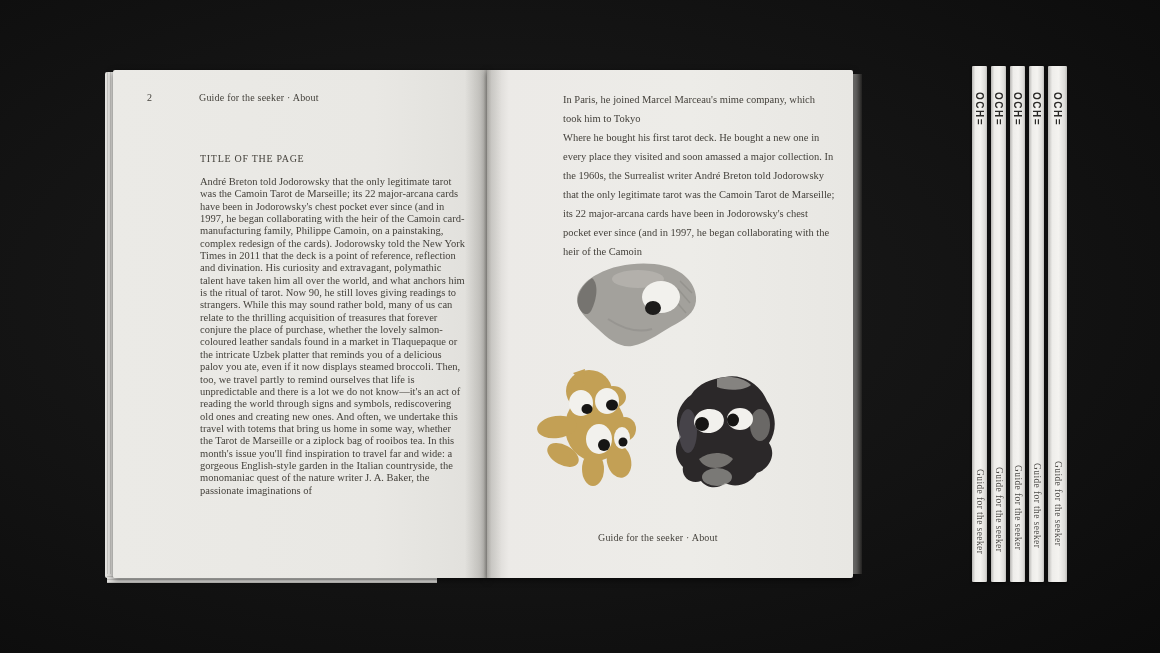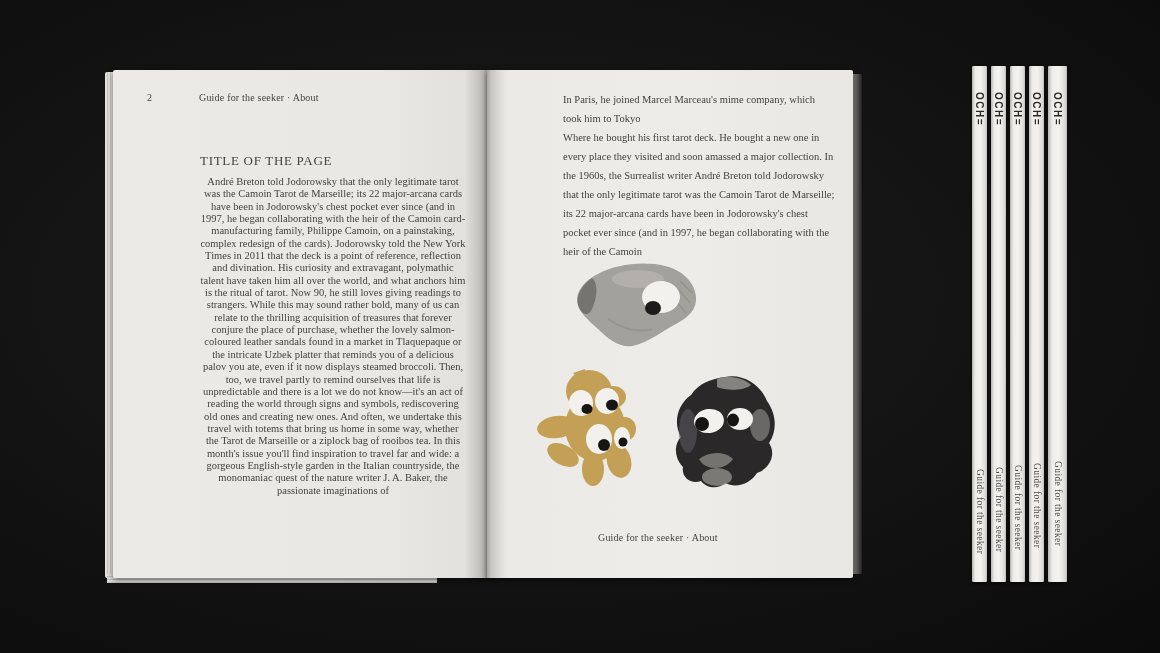--- a/index.html
+++ b/index.html
@@ -44,24 +44,24 @@
   .gutter {
     position:absolute; left:360px; top:6px; width:44px; height:508px; pointer-events:none;
     background: linear-gradient(to right, rgba(0,0,0,0) 0%, rgba(40,36,30,0.16) 42%,
                 rgba(40,36,30,0.28) 50%, rgba(40,36,30,0.12) 60%, rgba(0,0,0,0) 100%);
   }
 
   
   .lp-head { position:absolute; top:22px; left:0; width:100%; font-size:10px; letter-spacing:0.2px; }
   .lp-pagenum { position:absolute; left:34px; }
   .lp-runhead { position:absolute; left:86px; }
-  .lp-title { position:absolute; top:83px; left:87px; font-size:13px; letter-spacing:0.7px; }
+  .lp-title { position:absolute; top:83px; left:87px; font-size:10px; letter-spacing:0.7px; }
   .lp-body {
     position:absolute; top:106px; left:87px; width:266px;
-    font-size:10.5px; line-height:12.35px; text-align:center;
+    font-size:10.5px; line-height:12.35px; text-align:left;
   }
 
   
   .rp-col { position:absolute; top:20px; left:76px; width:272px; font-size:10.5px; line-height:19px; }
   .rp-col p + p { }
   .rp-footer { position:absolute; top:462px; left:111px; font-size:10px; letter-spacing:0.2px; }
   .illo { position:absolute; }
   .illo-stone  { left:81px;  top:189px; width:132px; height:90px; }
   .illo-ochre  { left:50px;  top:293px; width:116px; height:126px; }
   .illo-black  { left:180px; top:303px; width:112px; height:116px; }

